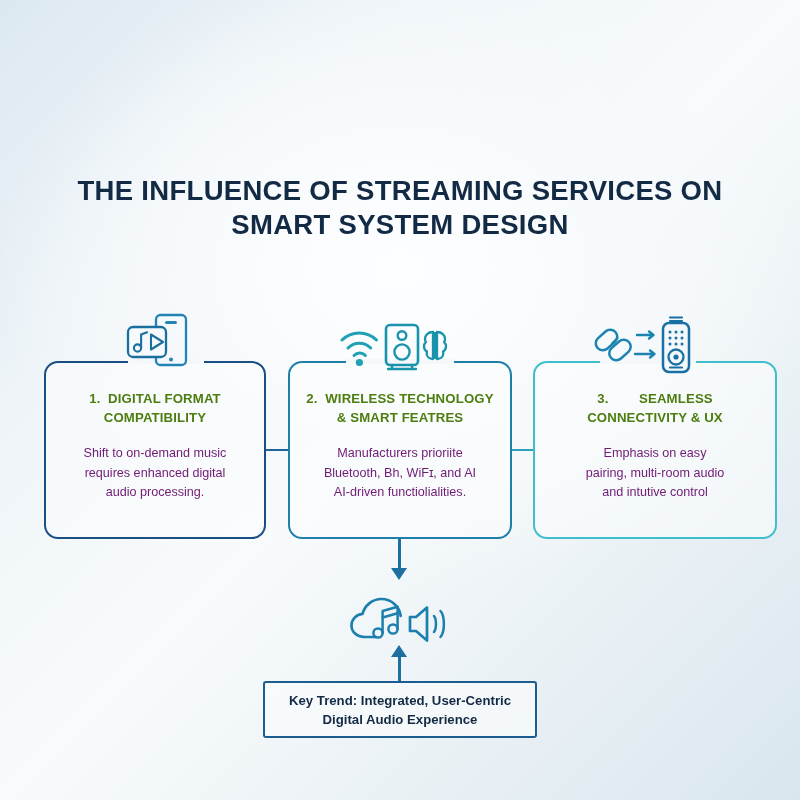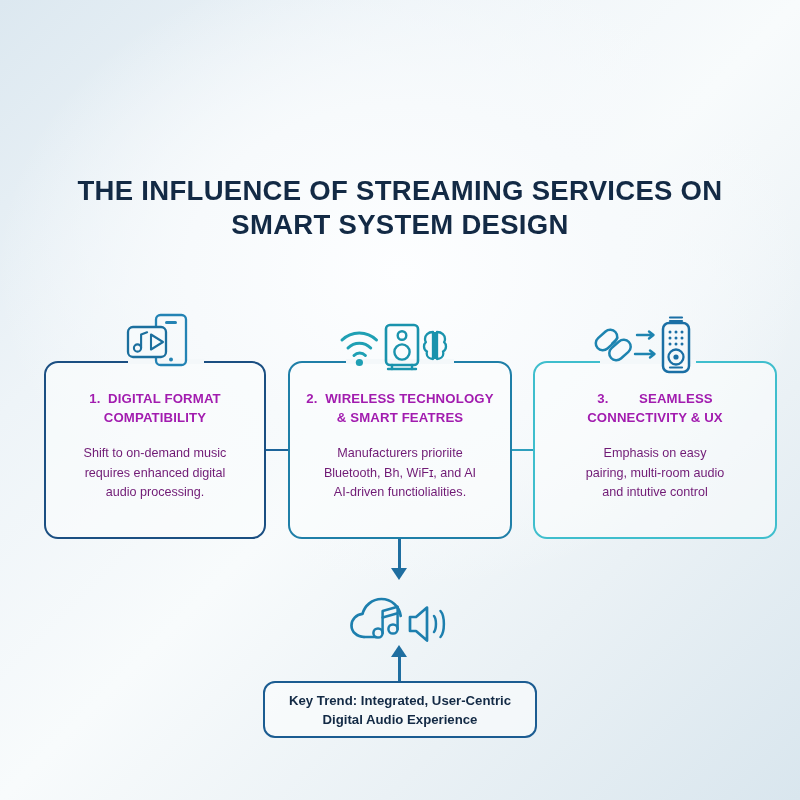--- a/index.html
+++ b/index.html
@@ -60,21 +60,21 @@
     border: 2.4px solid #3fbecd;
   }
 
   .card-inner {
     padding: 26px 14px 0;
     text-align: center;
   }
   .card-heading {
     font-size: 13.2px;
     font-weight: bold;
-    color: #a21caf;
+    color: #4d7c0f;
     line-height: 19px;
     letter-spacing: 0.15px;
     white-space: pre;
   }
   .card-body {
     margin-top: 17px;
     font-size: 12.6px;
     color: #701a75;
     line-height: 19.5px;
     white-space: pre-line;
@@ -134,21 +134,21 @@
     border-bottom: 12px solid #1f6ea0;
   }
 
   
   #summary-box {
     position: absolute;
     left: 263px; top: 640px;
     width: 274px; height: 57px;
     box-sizing: border-box;
     border: 2.4px solid #1b5c91;
-    border-radius: 12px;
+    border-radius: 3px;
     background: rgba(252,253,254,0.6);
     display: flex;
     align-items: center;
     justify-content: center;
   }
   #summary-text {
     font-size: 13.2px;
     font-weight: bold;
     color: #132a45;
     line-height: 19px;

